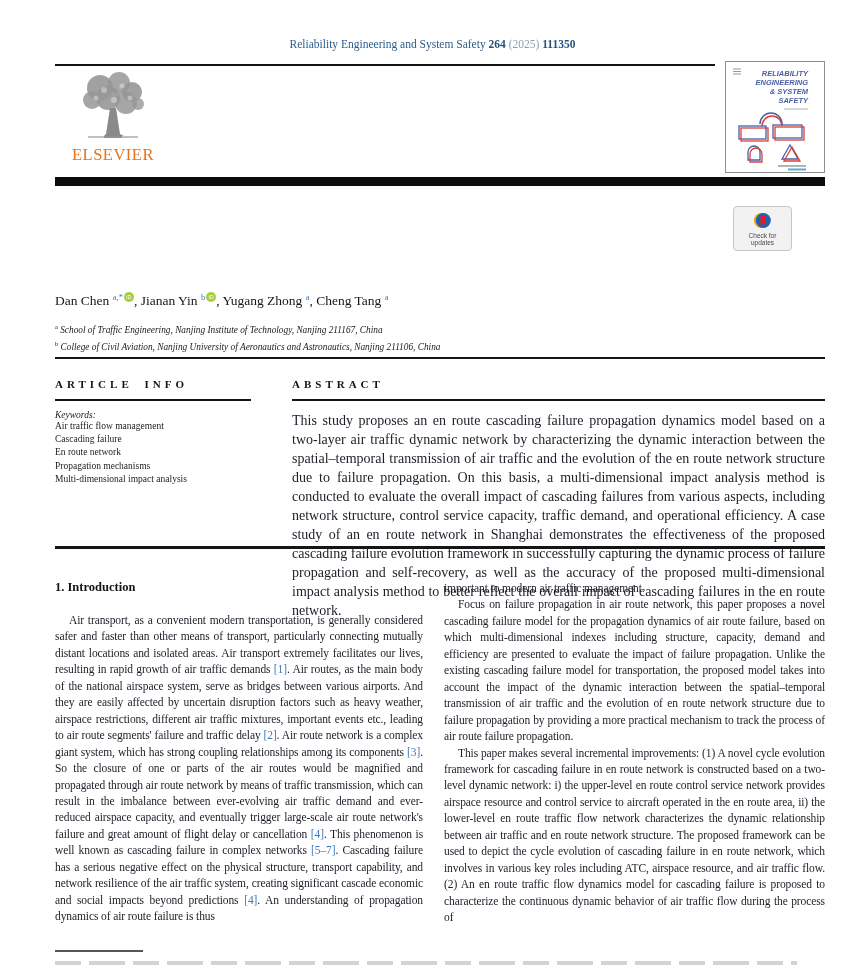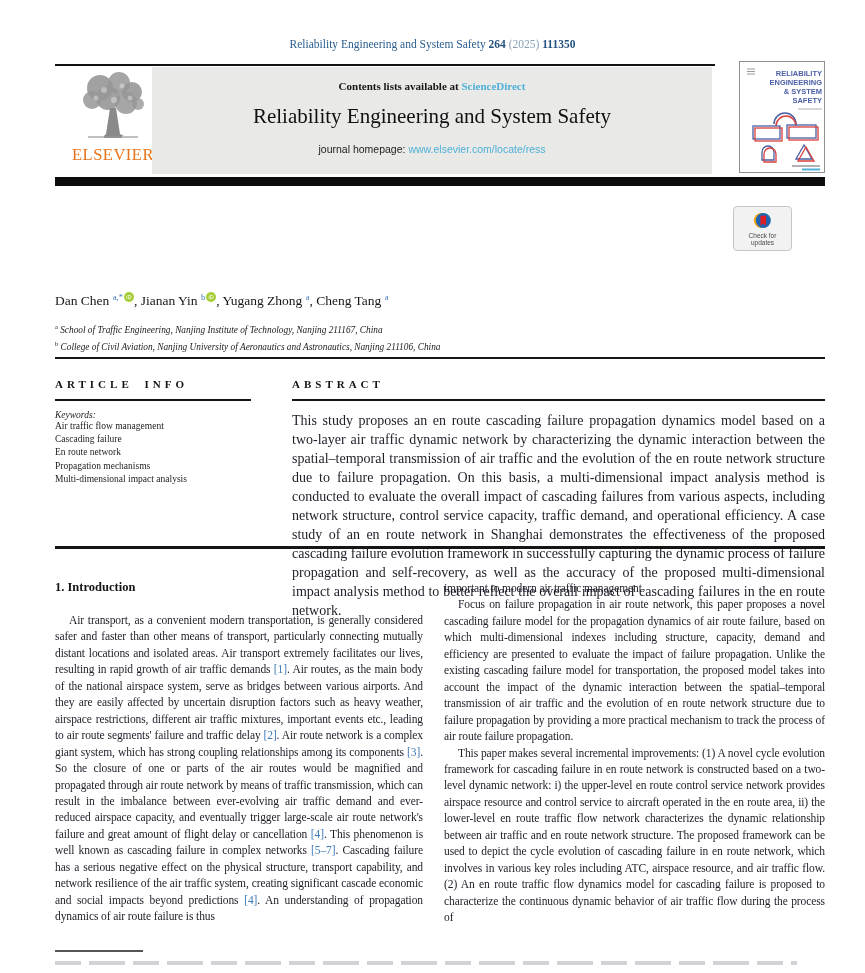--- a/index.html
+++ b/index.html
@@ -16,22 +16,22 @@
   .logo{position:absolute;left:12px;top:6px;width:92px;height:104px;text-align:center;}
   .logo svg{display:block;margin:0 auto;}
   .elsevier-word{font-family:"Liberation Serif",serif;font-size:16.5px;color:#e8731a;
                  letter-spacing:.5px;margin-top:1px;font-weight:normal;}
   .graybox{position:absolute;left:97px;top:3px;width:560px;height:107px;background:#e9e9e7;
            text-align:center;}
   .contents-line{margin-top:13px;font-size:11px;font-weight:bold;color:#151515;}
   .link{color:#4fb0d8;text-decoration:none;cursor:pointer;}
   .jtitle{margin-top:12px;font-size:21px;color:#101010;}
   .homepage-line{margin-top:14px;font-family:"Liberation Sans",sans-serif;font-size:10.5px;color:#222;}
-  .cover{position:absolute;right:0;top:-3px;width:86px;height:112px;background:#fff;
-         border:1px solid #8f8f8f;box-sizing:border-box;}
+  .cover{position:absolute;right:0;top:-3px;width:100px;height:112px;background:#fff;
+         border:1px solid #8f8f8f;box-sizing:border-box;font-style:italic;}
   .hdr-bar{position:absolute;left:55px;top:177px;width:770px;height:9px;background:#0c0c0c;}
   
   .atitle{position:absolute;left:55px;top:220px;width:662px;font-size:19.5px;line-height:28px;
           color:#141414;font-weight:normal;margin:0;}
   .badge{position:absolute;left:733px;top:206px;width:57px;height:43px;background:#f2f2f2;
          border:1px solid #c6c6c6;border-radius:4px;display:flex;flex-direction:column;
          align-items:center;justify-content:center;cursor:pointer;}
   .badge-txt{font-family:"Liberation Sans",sans-serif;font-size:6.5px;line-height:7.5px;
              color:#4a4a4a;text-align:center;margin-top:2px;width:40px;}
   
@@ -114,31 +114,20 @@
           <circle cx="30" cy="20" r="3"></circle>
             <circle cx="48" cy="16" r="2.5"></circle>
           <circle cx="40" cy="30" r="3"></circle>
             <circle cx="56" cy="28" r="2.5"></circle>
           <circle cx="22" cy="28" r="2.5"></circle>
         </g>
       </svg>
       <div class="elsevier-word">ELSEVIER</div>
     </div>
 
-    <div class="graybox">
-      <div class="contents-line">
-        <span>Contents lists available at</span>
-        <span class="link">ScienceDirect</span>
-      </div>
-      <div class="jtitle">Reliability Engineering and System Safety</div>
-      <div class="homepage-line">
-        <span>journal homepage:</span>
-        <span class="link">www.elsevier.com/locate/ress</span>
-      </div>
-    </div>
 
     <div class="cover">
       <svg width="88" height="110" viewBox="0 0 88 110">
         <g stroke="#9a9a9a" stroke-width="1">
           <line x1="7" y1="7" x2="15" y2="7"></line>
             <line x1="7" y1="9.5" x2="15" y2="9.5"></line>
           <line x1="7" y1="12" x2="15" y2="12"></line>
         </g>
         <text x="82" y="14" font-size="7.5" text-anchor="end">RELIABILITY</text>
         <text x="82" y="23" font-size="7.5" text-anchor="end">ENGINEERING</text>

